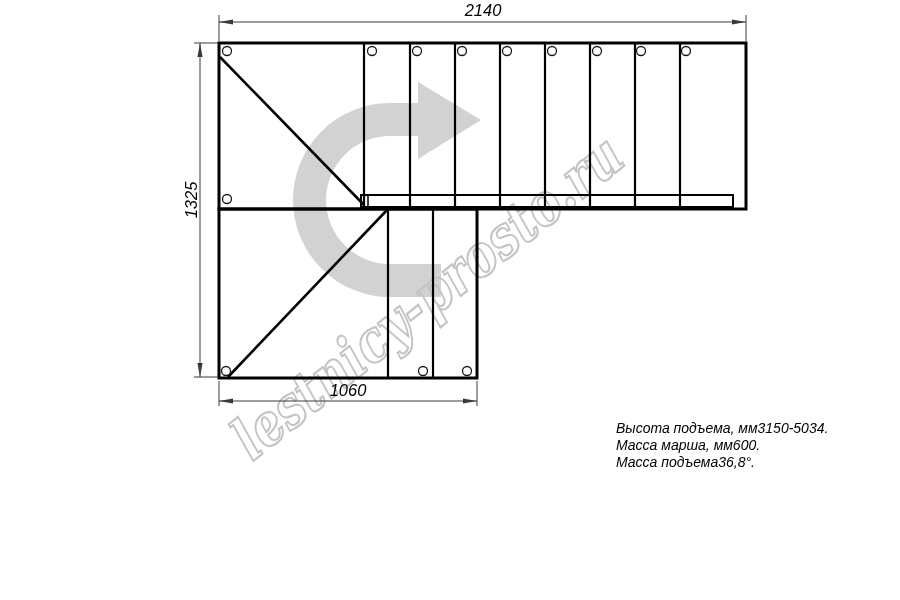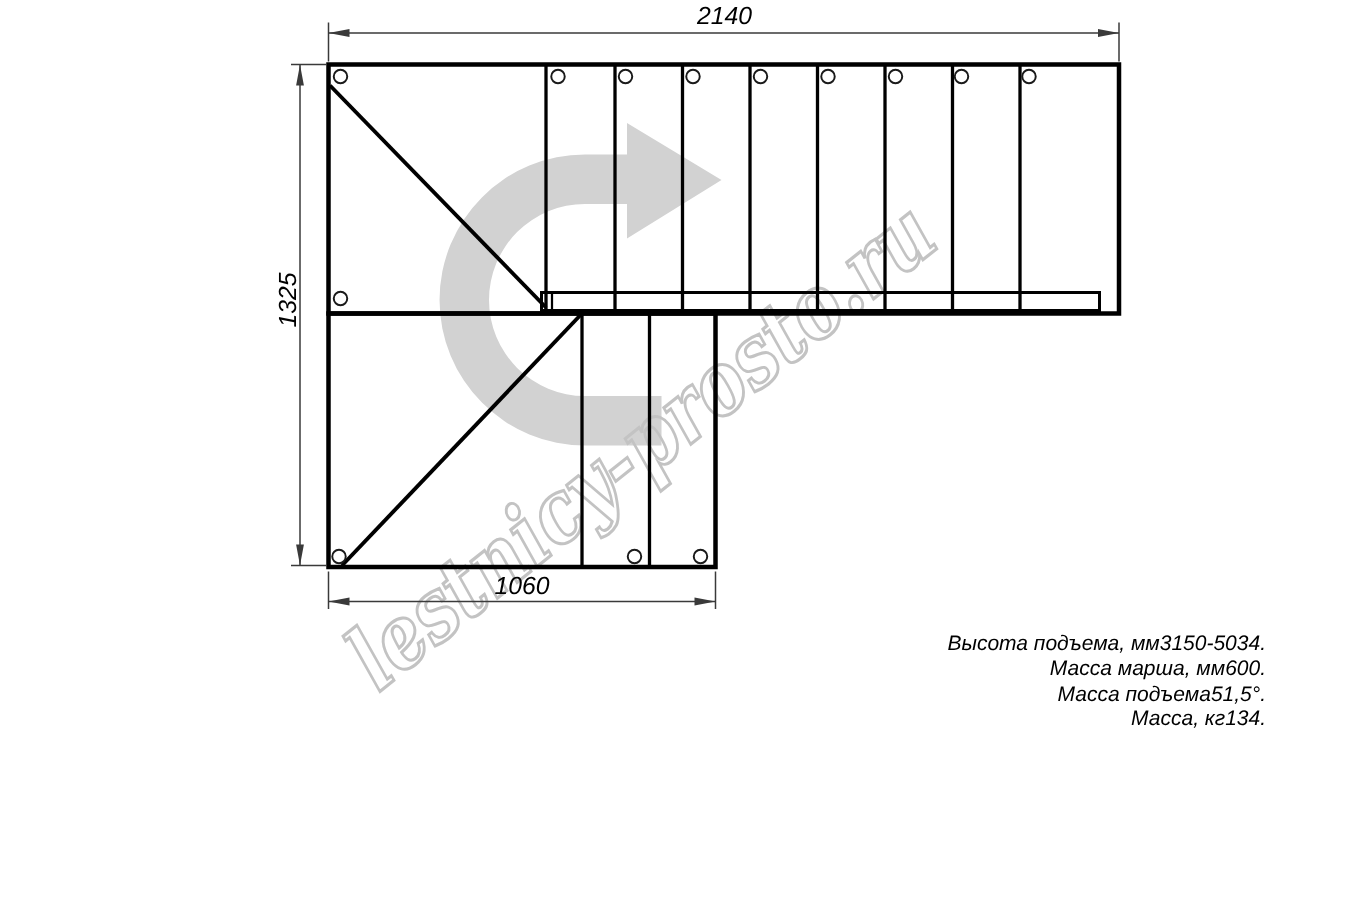--- a/index.html
+++ b/index.html
@@ -25,21 +25,21 @@
   }
   
   .specs{
     position:absolute;
     left:616px;top:420px;width:228px;
     font-style:italic;
     font-size:14px;
     line-height:16.8px;
     color:#000;
   }
-  .spec-row{display:flex;justify-content:flex-end;}
+  .spec-row{display:flex;justify-content:flex-start;}
   .spec-label{white-space:nowrap;}
   .spec-value{white-space:nowrap;text-align:right;}
 </style>
 </head>
 <body>
 
 <div class="canvas">
 
   <svg class="plan-svg" width="900" height="600" viewBox="0 0 900 600">
 
@@ -132,21 +132,17 @@
     <div class="spec-row">
       <span class="spec-label">Высота подъема, мм</span>
       <span class="spec-value">3150-5034.</span>
     </div>
     <div class="spec-row">
       <span class="spec-label">Масса марша, мм</span>
       <span class="spec-value">600.</span>
     </div>
     <div class="spec-row">
       <span class="spec-label">Масса подъема</span>
-      <span class="spec-value">51,5°.</span>
-    </div>
-    <div class="spec-row">
-      <span class="spec-label">Масса, кг</span>
-      <span class="spec-value">134.</span>
+      <span class="spec-value">36,8°.</span>
     </div>
   </div>
 
 </div>
 
 </body></html>

